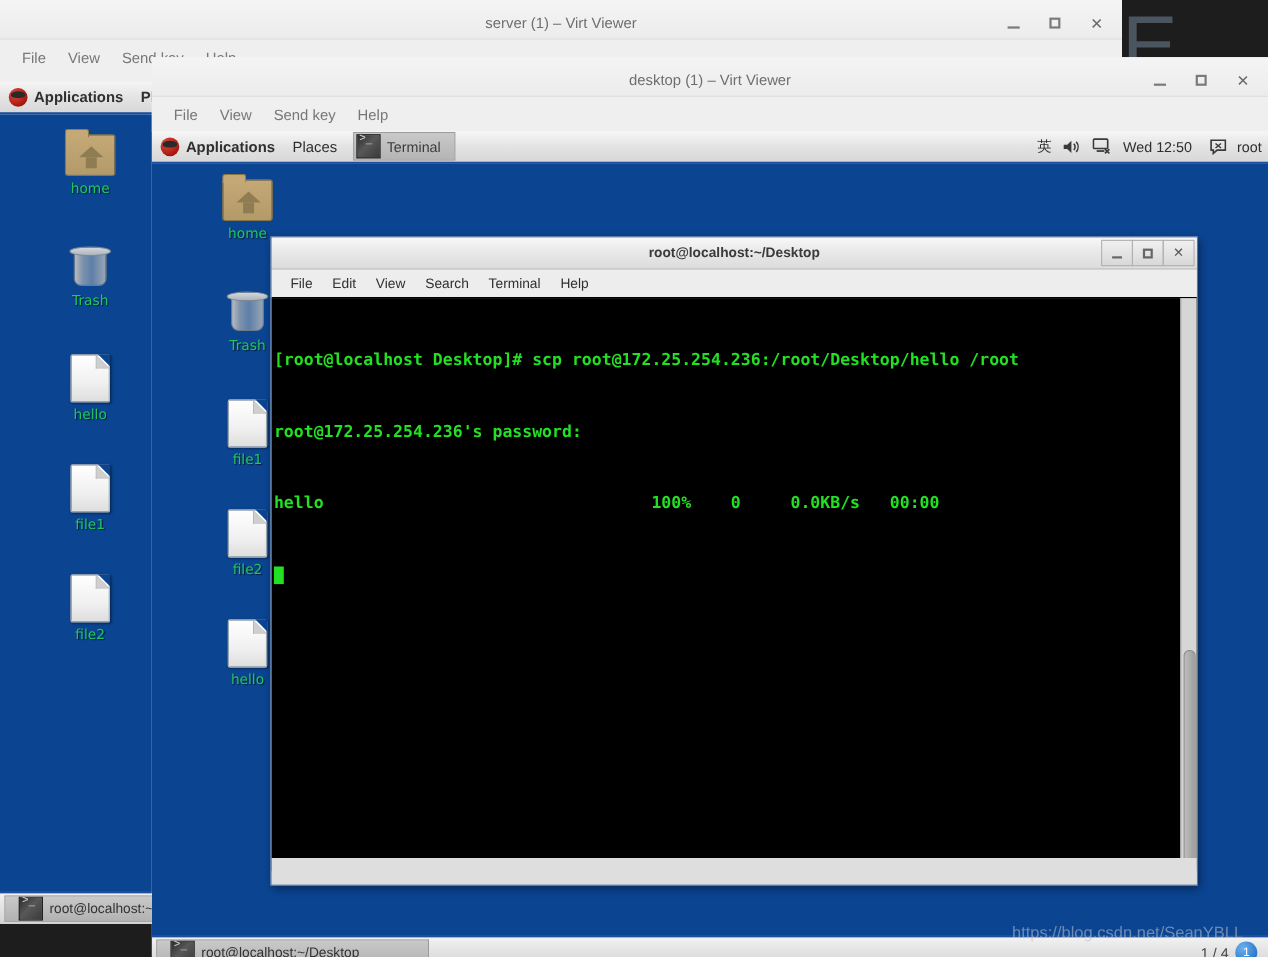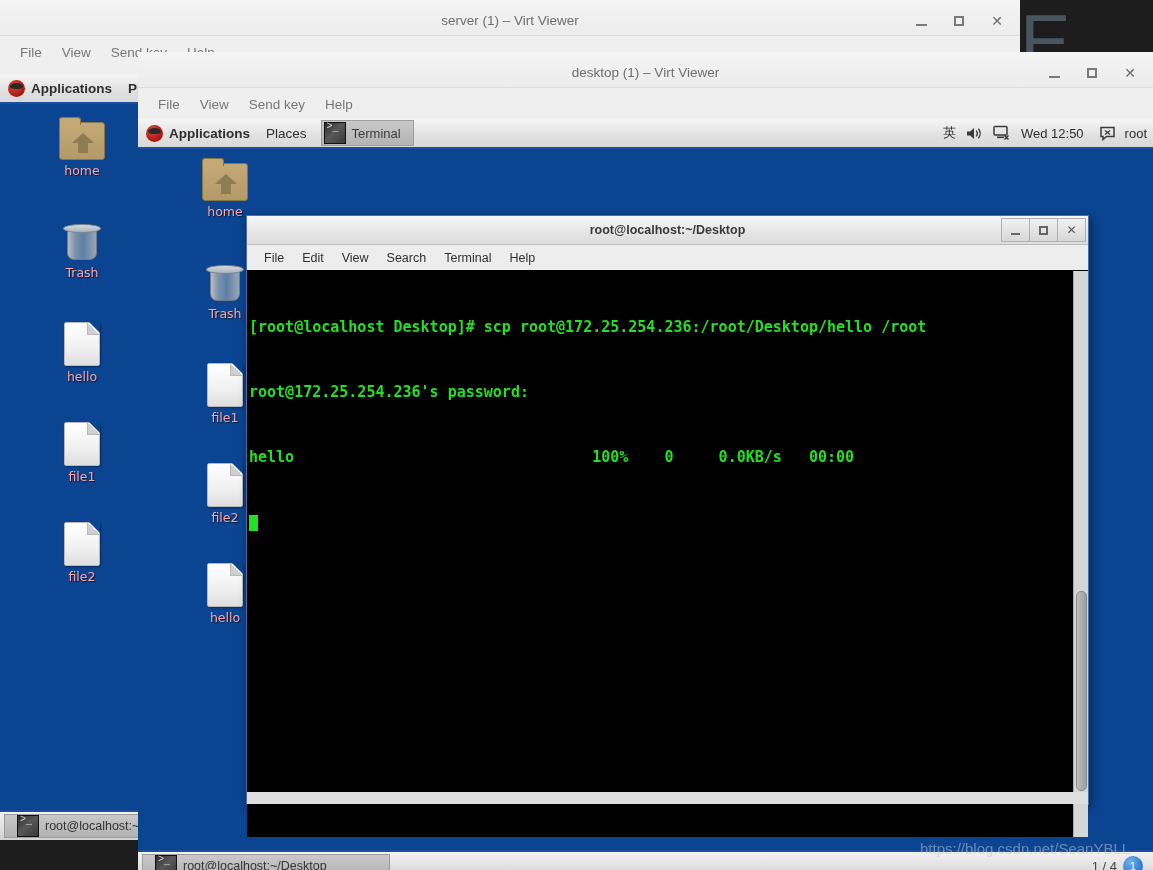--- a/index.html
+++ b/index.html
@@ -88,21 +88,21 @@
   .gp-right { position: absolute; right: 6px; display: flex; align-items: center; height: 30px; gap: 10px; }
   .gp-right .tray { display: flex; align-items: center; font-size: 13px; color: #2f2f2f; cursor: default; }
   .ime-glyph { font-size: 14px; }
 
   
   .vm-desktop { background: #0b4491; position: relative; overflow: hidden; }
   .dsk-icon {
     position: absolute; width: 78px; text-align: center; cursor: default;
   }
   .dsk-icon .lbl {
-    color: #fca5a5; font-size: 12.5px; margin-top: 3px;
+    color: #22c55e; font-size: 12.5px; margin-top: 3px;
     text-shadow: 1px 1px 1px rgba(0,0,0,.6); display: block;
     font-family: "DejaVu Sans", sans-serif;
   }
   .ic-home {
     width: 46px; height: 38px; margin: 0 auto; position: relative;
     background: linear-gradient(to bottom, #c4a977 0%, #b39a68 100%);
     border-radius: 3px; border: 1px solid #8a7547;
   }
   .ic-home:before {
     content:""; position:absolute; left:-1px; top:-6px; width: 20px; height: 7px;
@@ -436,21 +436,21 @@
 
         <div class="gt-menubar">
           <div class="mi">File</div>
           <div class="mi">Edit</div>
           <div class="mi">View</div>
           <div class="mi">Search</div>
           <div class="mi">Terminal</div>
           <div class="mi">Help</div>
         </div>
 
-        <div class="gt-body" style="height:566px;">
+        <div class="gt-body" style="height:509px;">
           <div class="gt-screen">
             <div>[root@localhost Desktop]# scp root@172.25.254.236:/root/Desktop/hello /root</div>
             <div>root@172.25.254.236's password:</div>
             <div>hello                                 100%    0     0.0KB/s   00:00</div>
             <div><span class="gt-cursor"></span></div>
           </div>
 
           <div class="gt-scrollbar">
             <div class="gt-thumb" style="top:320px; height:200px;"></div>
           </div>

